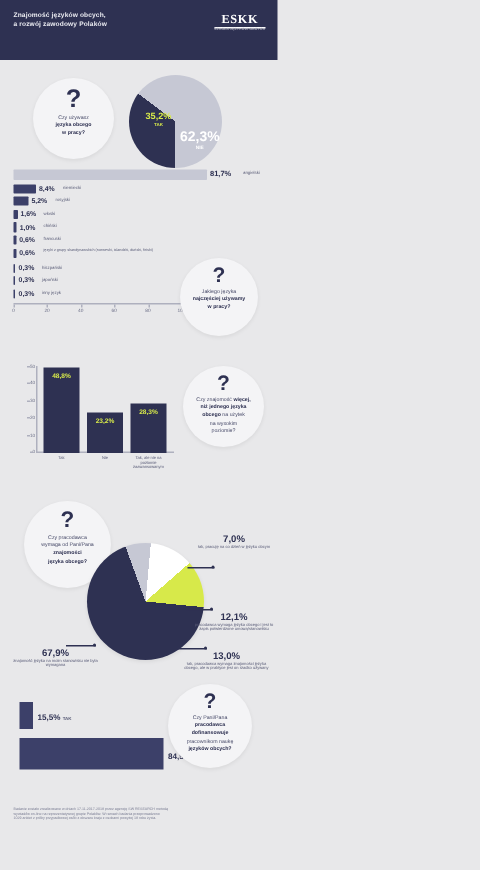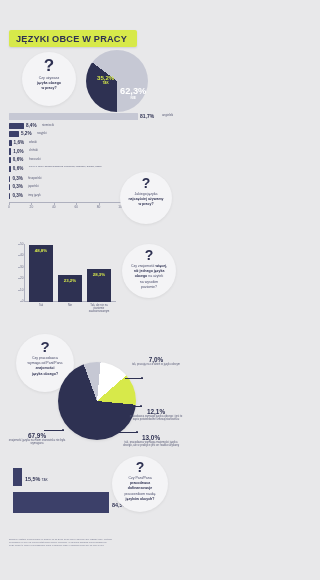--- a/index.html
+++ b/index.html
@@ -96,21 +96,29 @@
 
   
   .footer { position:absolute; left:9px; top:538px; width:168px; }
   .fnote { font-size:2.4px; line-height:3.2px; color:#7c7f95; }
 </style>
 </head>
 <body>
 
 <div class="page">
 
-  <div class="ribbon">JĘZYKI OBCE W PRACY</div>
+  <div class="header">
+    <div class="hdr-sub">Znajomość języków obcych,</div>
+    <div class="hdr-sub">a rozwój zawodowy Polaków</div>
+    <div class="logo">
+      <div class="logo-main">ESKK</div>
+      <div class="logo-rule"></div>
+      <div class="logo-tag">SZKOŁA JĘZYKÓW OBCYCH</div>
+    </div>
+  </div>
 
   <div class="sec1">
     <div class="bubble" style="left:22px; top:4px; width:54px; height:54px; padding-top:5px;">
       <div class="qmark">?</div>
       <div class="qtext" style="margin-top:2px;">Czy używasz</div>
       <div class="qtext"><b>języka obcego</b></div>
       <div class="qtext"><b>w pracy?</b></div>
     </div>
     <div class="pie1"></div>
     <div class="lb1a">

